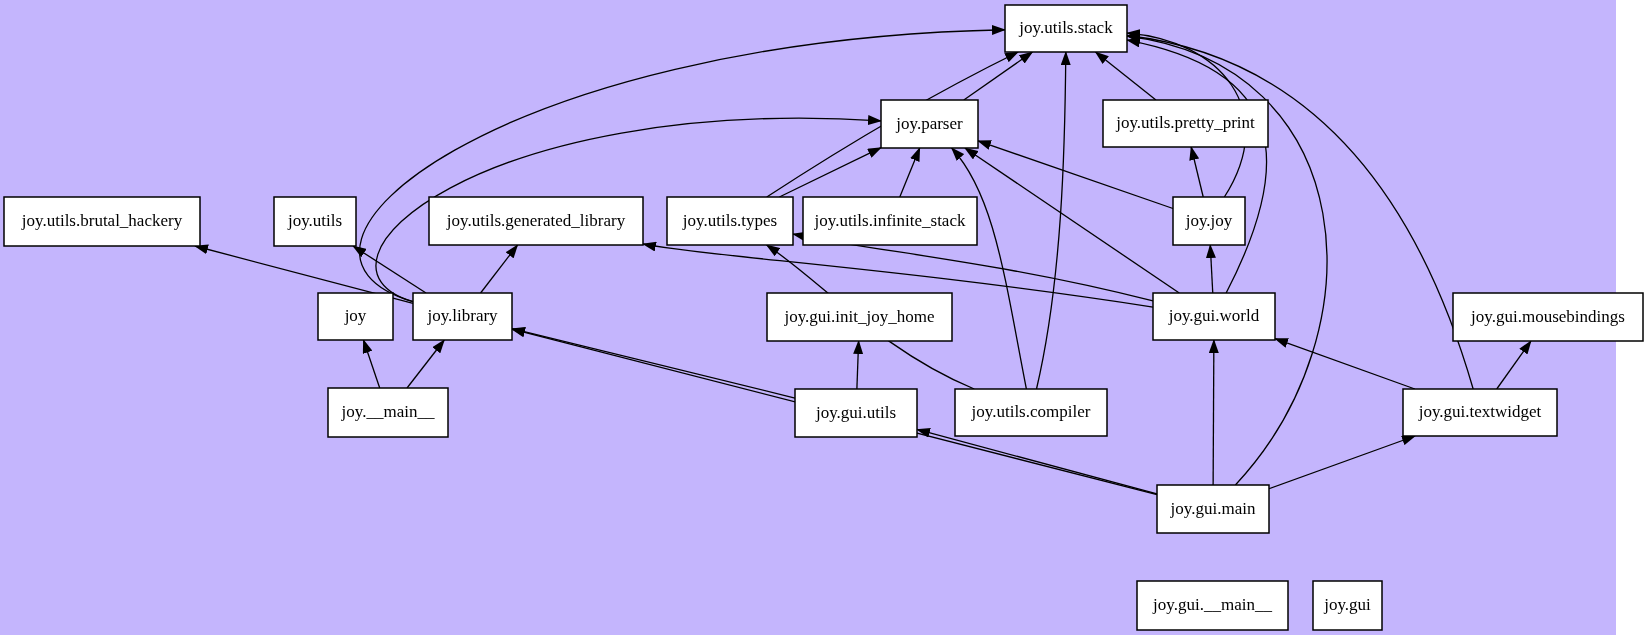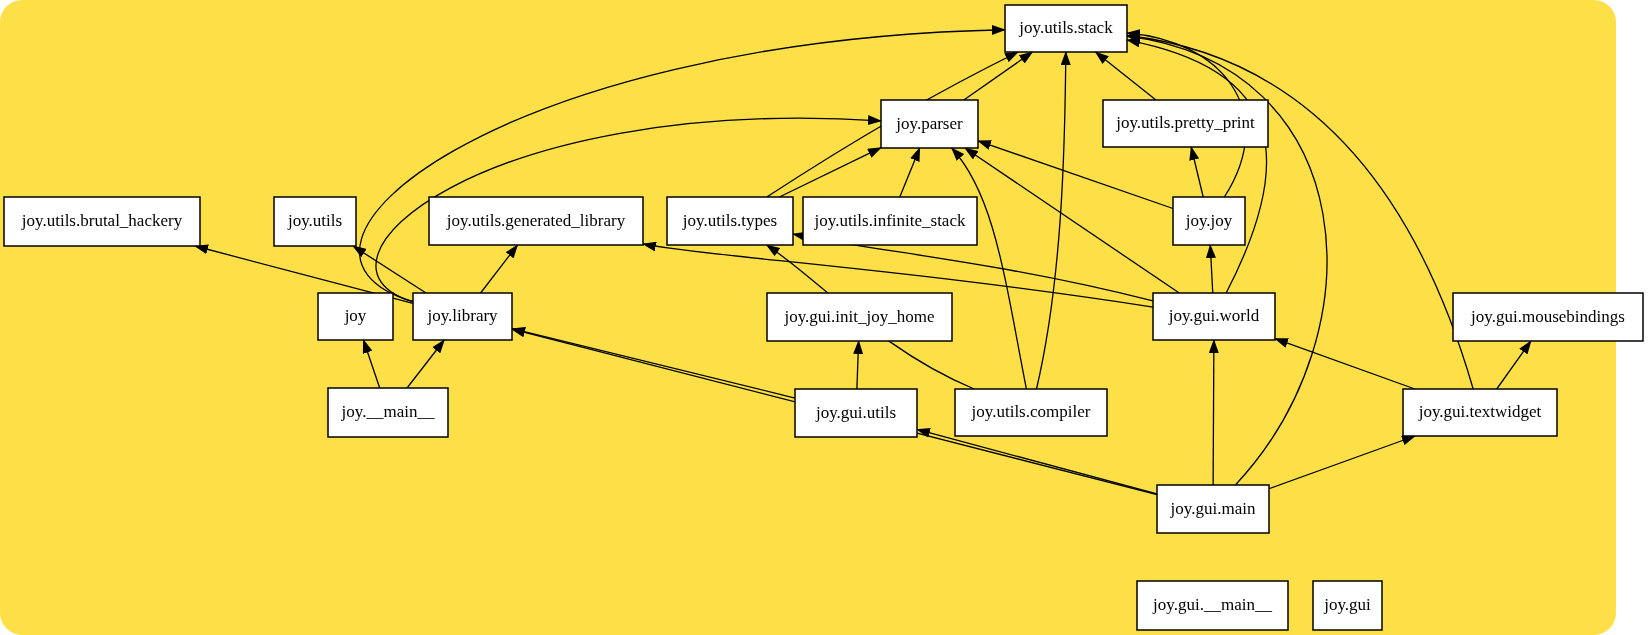--- a/index.html
+++ b/index.html
@@ -1,16 +1,16 @@
 <!DOCTYPE html>
 <html><head>
 <meta charset="utf-8">
 <style>
   html, body { margin: 0; padding: 0; background: #ffffff; }
-  .stage { width: 1616px; height: 635px; position: relative; background: #fde047; border-radius: 22px; }
+  .stage { width: 1616px; height: 635px; position: relative; background: #c4b5fd; }
   svg { display: block; }
   .node rect { fill: #ffffff; stroke: #000000; stroke-width: 1.5; }
   .node text {
     font-family: "Liberation Serif", "DejaVu Serif", serif;
     font-size: 17px;
     fill: #000000;
     text-anchor: middle;
     dominant-baseline: middle;
   }
   .edge { fill: none; stroke: #000000; stroke-width: 1.3; }

